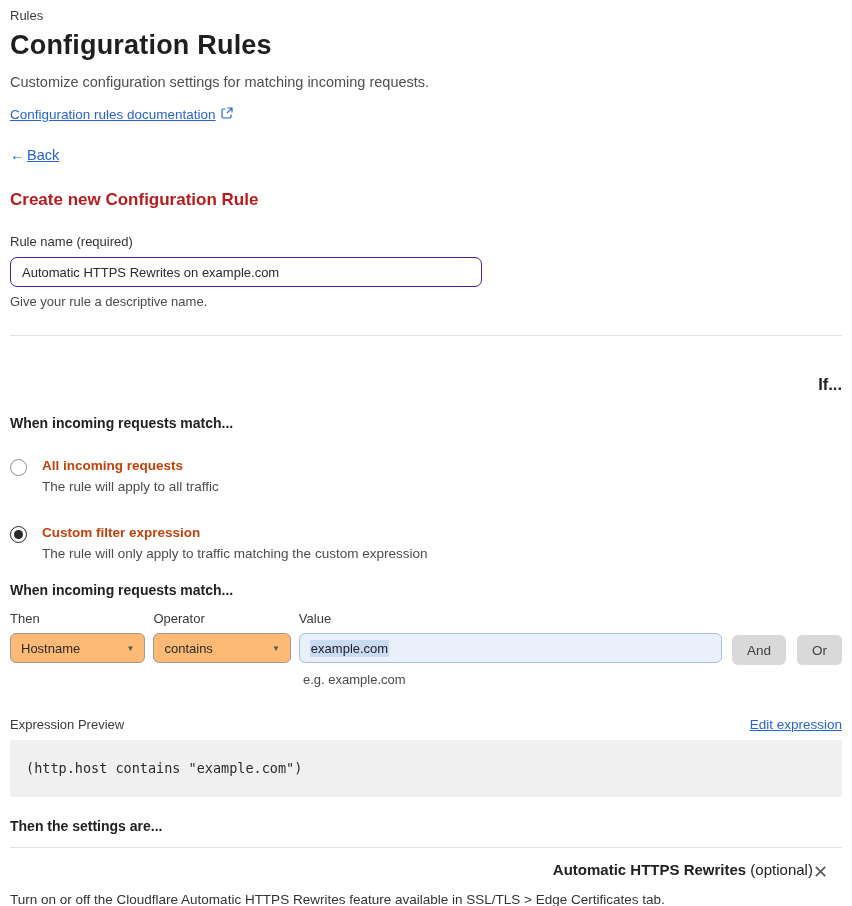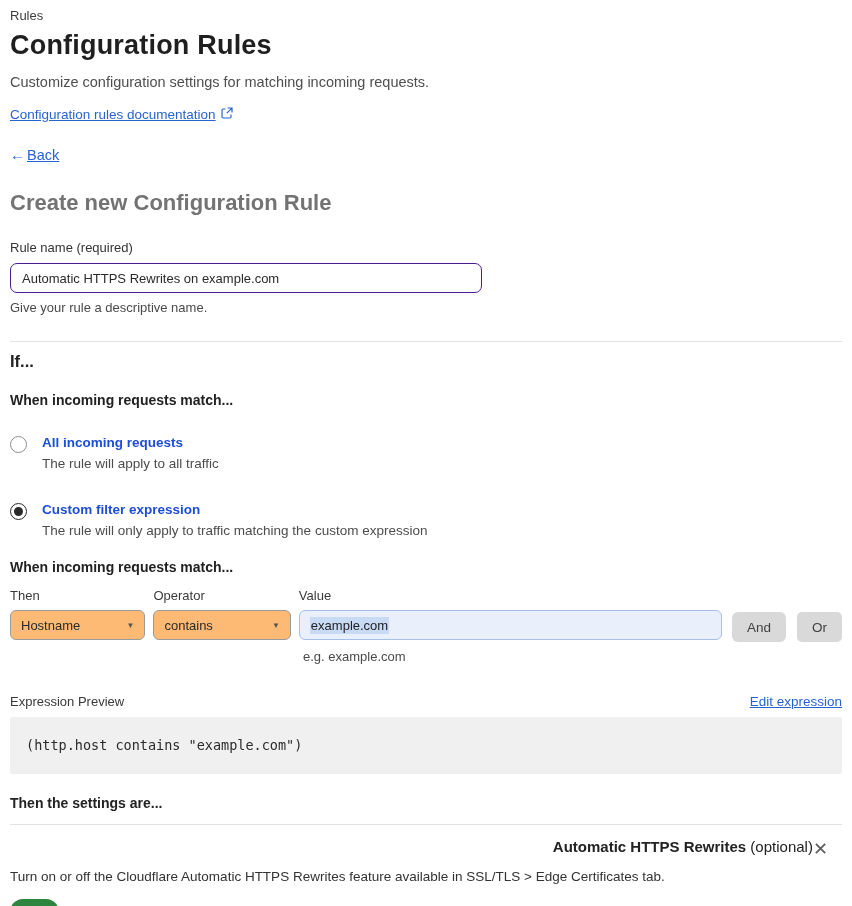--- a/index.html
+++ b/index.html
@@ -16,49 +16,49 @@
   .page-title { font-size: 27px; font-weight: 700; color: #1f1f1f; margin-top: 7px; letter-spacing: 0.2px; }
   .subtitle { font-size: 14.5px; color: #4f4f4f; margin-top: 13px; }
 
   a.link { color: #2764d2; text-decoration: underline; cursor: pointer; }
   .doc-link-row { margin-top: 17px; font-size: 13.5px; display: flex; align-items: flex-start; gap: 5px; }
   .ext-icon svg { display: block; }
 
   .back-row { margin-top: 24px; font-size: 14.5px; display: flex; align-items: center; }
   .back-arrow { color: #2764d2; margin-right: 2px; font-size: 15px; }
 
-  .section-title { font-size: 22px; font-weight: 700; color: #737373; margin-top: 27px; }
+  .section-title { font-size: 17px; font-weight: 700; color: #b91c1c; margin-top: 27px; }
 
   .field-label { font-size: 13px; color: #333; margin-top: 24px; }
   .rule-name-input {
     margin-top: 8px; width: 472px; height: 30px;
     border: 1px solid #4c1d95; border-radius: 7px;
     padding: 0 11px; font-size: 13px; color: #2a2a2a;
     font-family: "Liberation Sans", sans-serif; outline: none; background: #fff;
   }
   .help-text { font-size: 13px; color: #4a4a4a; margin-top: 7px; }
 
   .divider { border: none; border-top: 1px solid #e2e2e2; margin-top: 26px; }
 
-  .if-heading { font-size: 16.5px; font-weight: 700; margin-top: 10px; color: #222; }
+  .if-heading { font-size: 16.5px; font-weight: 700; margin-top: 39px; color: #222; text-align: right; }
   .match-label { font-size: 14px; font-weight: 700; margin-top: 21px; color: #222; }
 
   .radio-group { margin-top: 27px; }
   .radio-option { display: flex; align-items: flex-start; cursor: pointer; }
   .radio-option + .radio-option { margin-top: 31px; }
   .radio-circle {
     width: 17px; height: 17px; border-radius: 50%;
     border: 1.5px solid #8d8d8d; background: #fff;
     margin-top: 1px; flex: 0 0 auto;
     display: flex; align-items: center; justify-content: center;
   }
   .radio-circle.selected { border: 1.5px solid #2a2a2a; }
   .radio-circle.selected::after { content: ""; width: 9px; height: 9px; border-radius: 50%; background: #2a2a2a; }
   .radio-texts { margin-left: 15px; }
-  .radio-title { font-size: 13.5px; font-weight: 700; color: #1d4ed8; }
+  .radio-title { font-size: 13.5px; font-weight: 700; color: #c2410c; }
   .radio-desc { font-size: 13.5px; color: #4d4d4d; margin-top: 6px; }
 
   .builder { margin-top: 13px; display: flex; align-items: flex-start; gap: 8px; }
   .col-label { font-size: 13px; color: #3a3a3a; }
   .select-box {
     margin-top: 7px; height: 30px; border: 1px solid #9b9b9b; border-radius: 6px;
     background: #fdba74; display: flex; align-items: center; justify-content: space-between;
     padding: 0 10px; font-size: 13px; color: #2a2a2a; cursor: pointer;
   }
   .caret { font-size: 8px; color: #555; }

